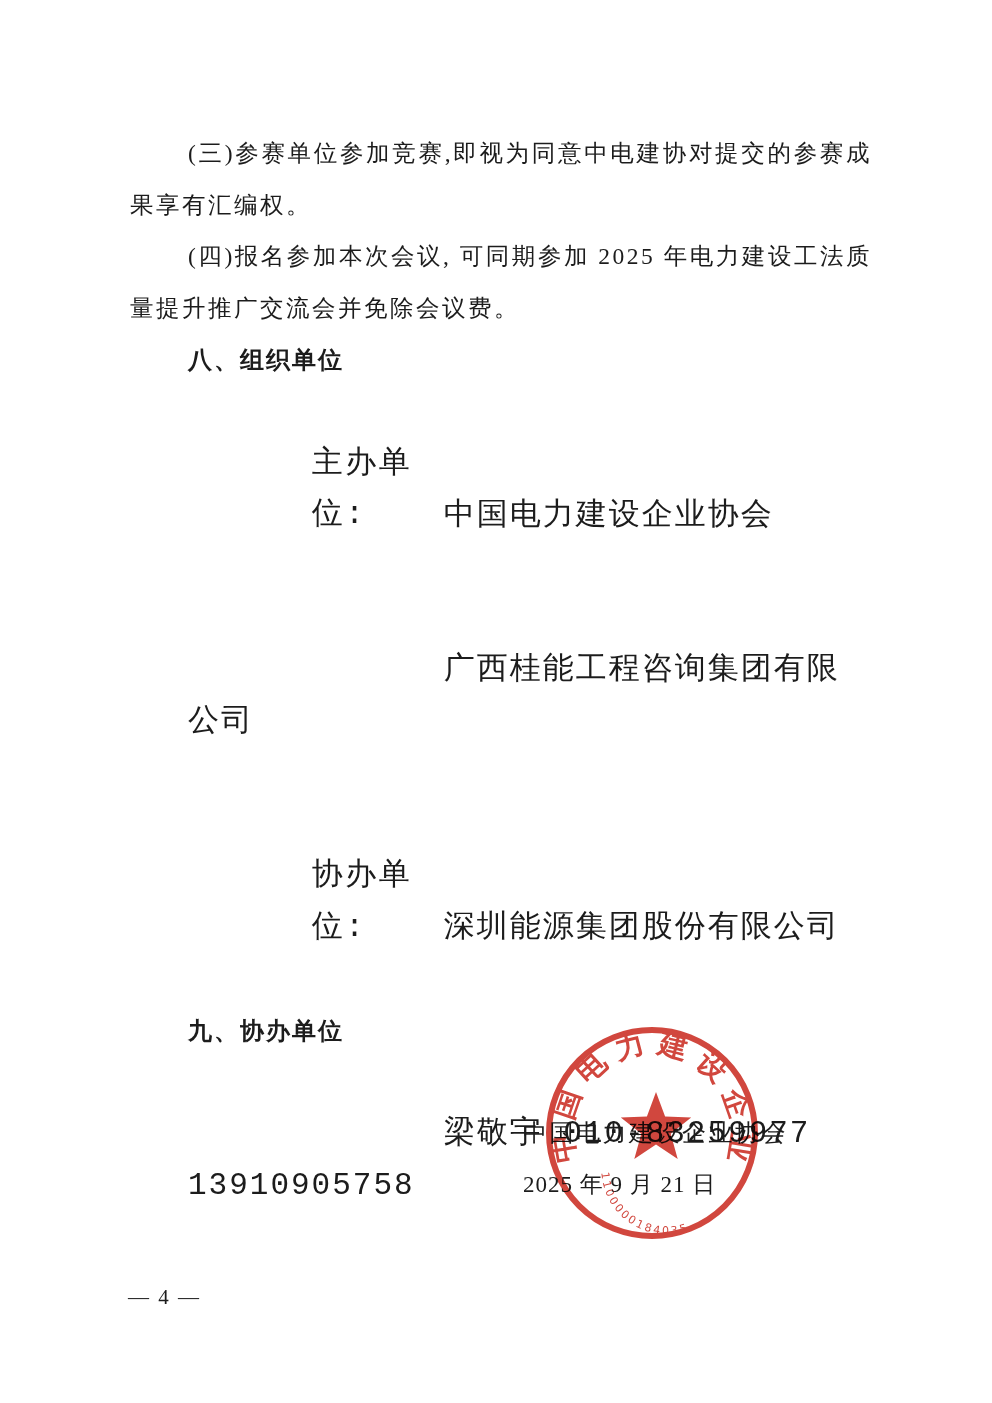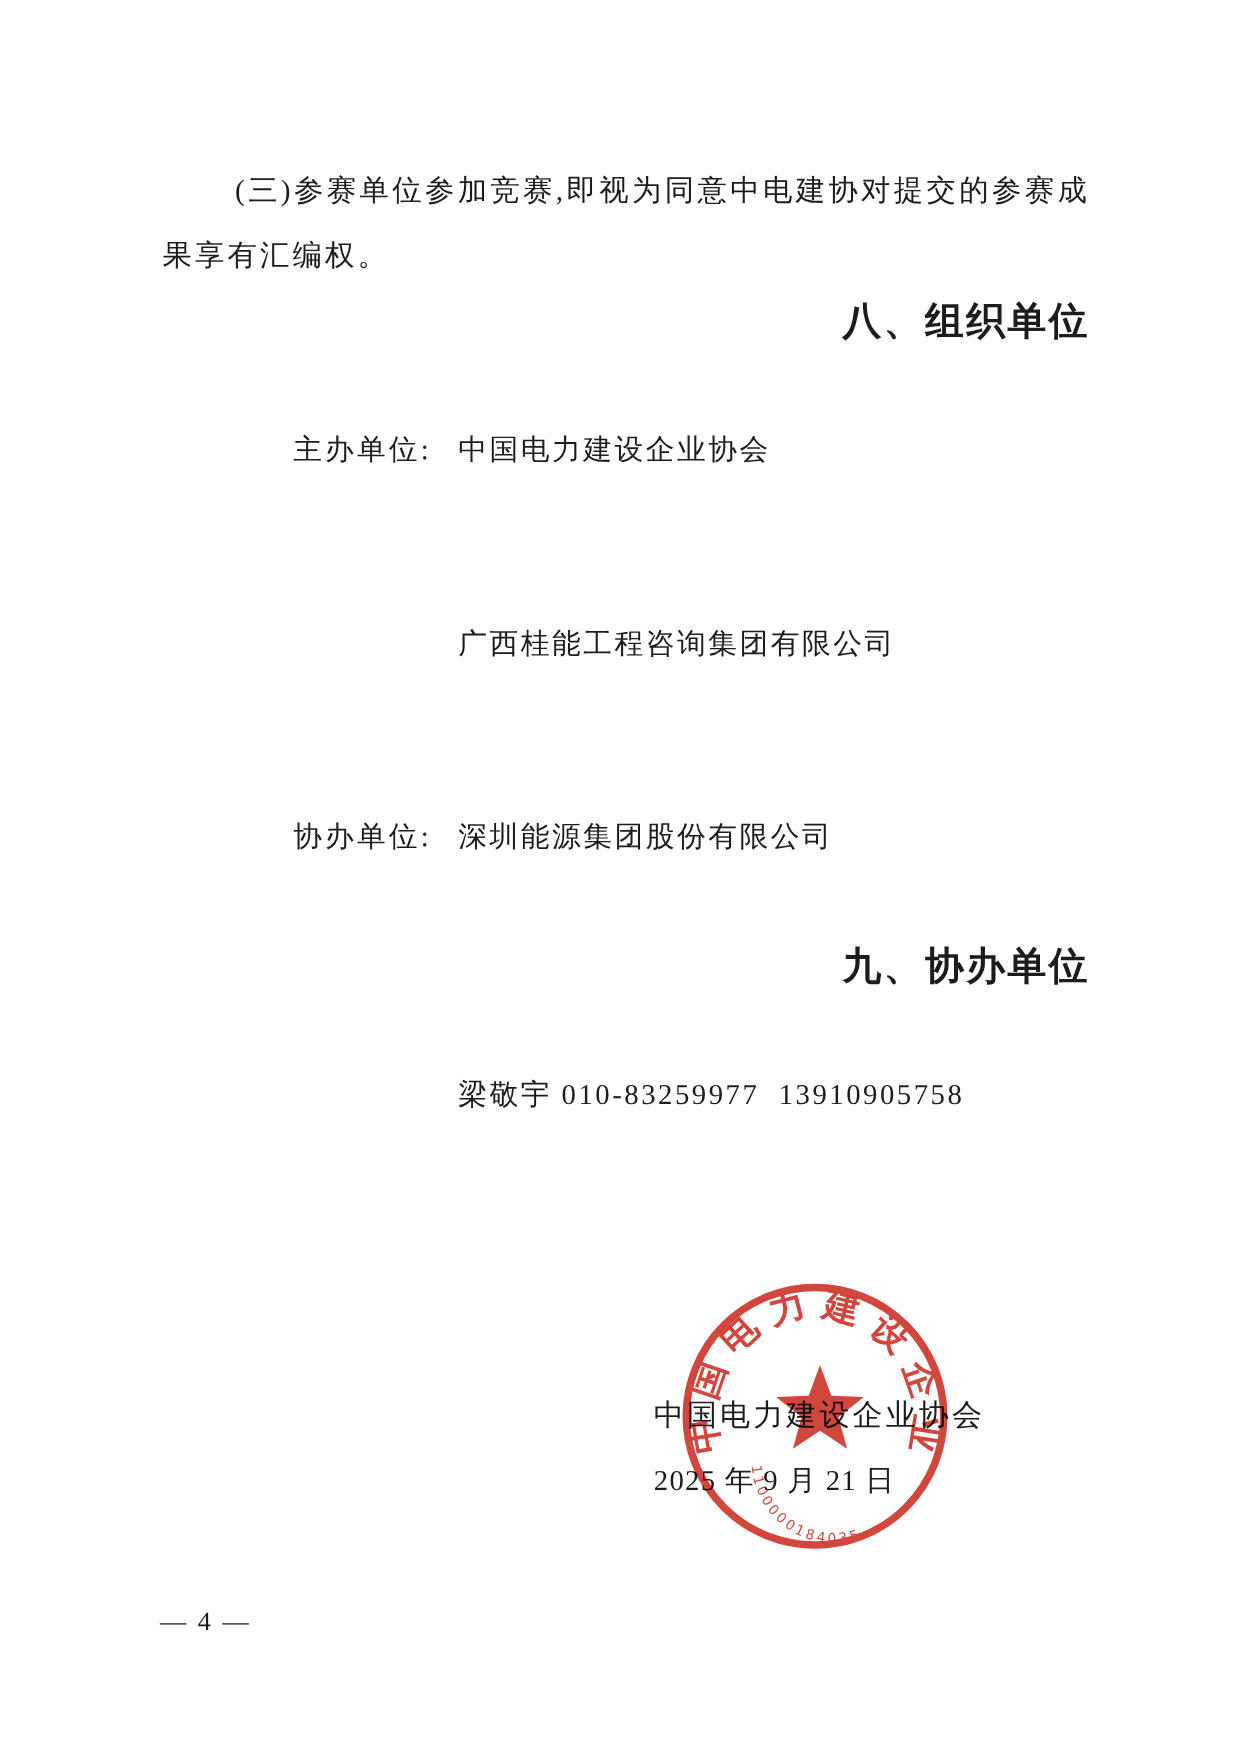--- a/index.html
+++ b/index.html
@@ -24,31 +24,31 @@
     line-height: 51.6px;
     letter-spacing: 2.5px;
     text-indent: 58px;
     text-align: justify;
   }
   .heading {
     margin: 0;
     padding-left: 58px;
     font-family: "Liberation Sans", "DejaVu Sans", sans-serif;
     font-weight: bold;
+    font-size: 24px;
+    line-height: 51.6px;
+    letter-spacing: 2px;
+  }
+  .row {
+    padding-left: 58px;
     font-size: 31px;
     line-height: 51.6px;
     letter-spacing: 2px;
-    text-align: right;
-  }
-  .row {
-    padding-left: 58px;
-    font-size: 23px;
-    line-height: 51.6px;
-    letter-spacing: 2px;
     white-space: pre-wrap;
+    font-family: Liberation Mono, monospace;
   }
   .row .label {
     display: inline-block;
     width: 132px;
     letter-spacing: 2.5px;
   }
   .row .value { white-space: pre-wrap; }
   .signature-org {
     position: absolute;
     left: 523px;
@@ -96,20 +96,21 @@
     white-space: pre;
   }
 </style>
 </head>
 <body>
 
 <div class="page">
   <div class="content">
 
     <p class="para">(三)参赛单位参加竞赛,即视为同意中电建协对提交的参赛成果享有汇编权。</p>
+    <p class="para">(四)报名参加本次会议, 可同期参加 2025 年电力建设工法质量提升推广交流会并免除会议费。</p>
 
     <h2 class="heading">八、组织单位</h2>
 
     <div class="row">
       <span class="label">主办单位:</span><span class="value">中国电力建设企业协会</span>
     </div>
     <div class="row">
       <span class="label"></span><span class="value">广西桂能工程咨询集团有限公司</span>
     </div>
     <div class="row">

